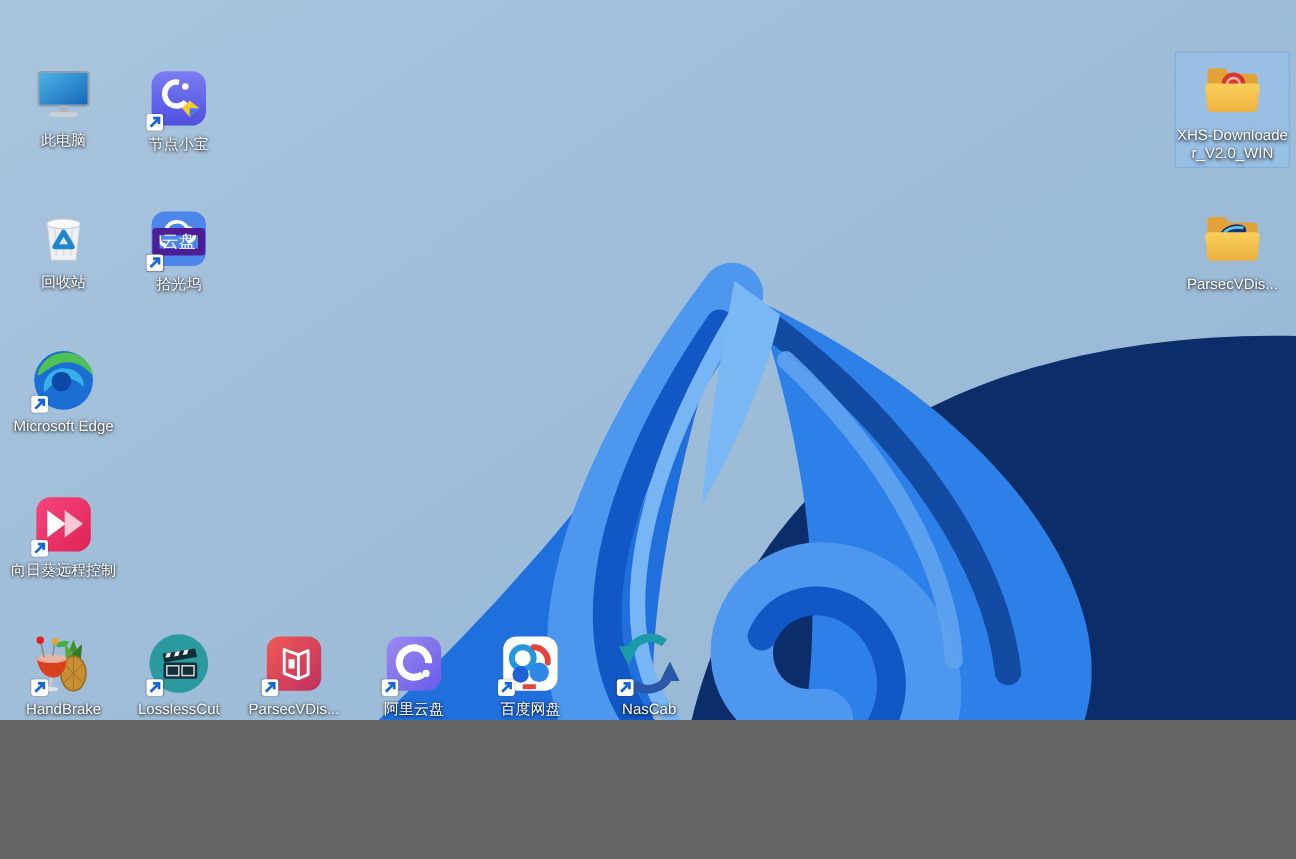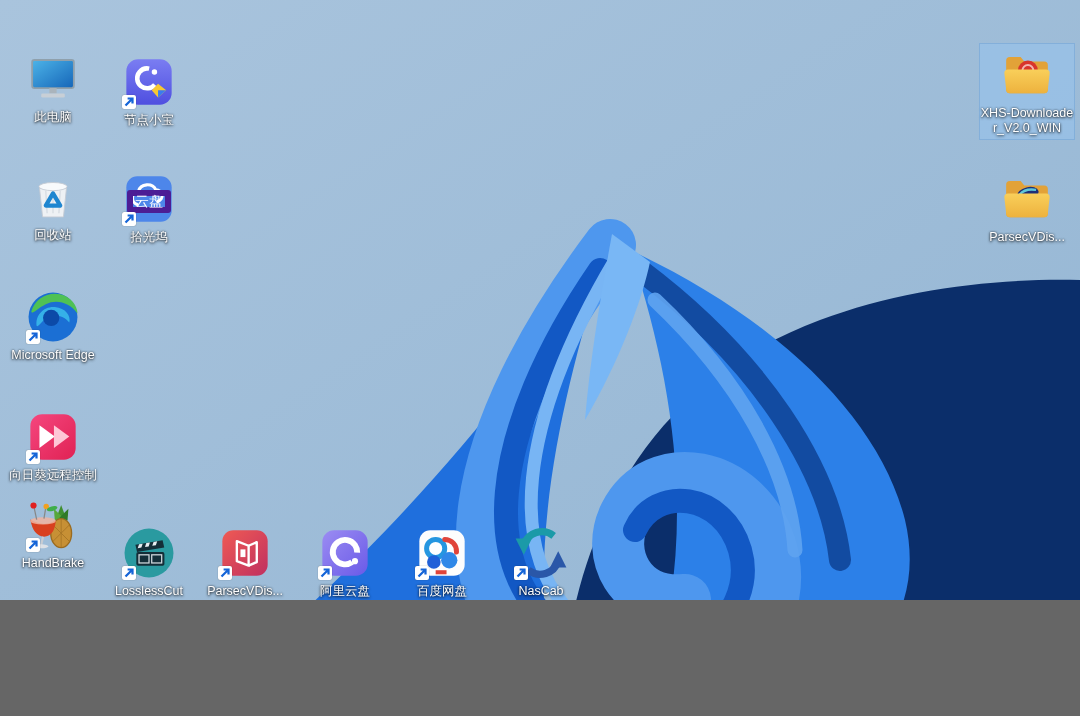--- a/index.html
+++ b/index.html
@@ -285,21 +285,21 @@
           </svg>
         <span class="sc">
             <svg viewBox="0 0 10 10">
               <path d="M2.5,7.5 L7.5,2.5 M4,2.5 H7.5 V6" stroke="#1565d8" stroke-width="1.6" fill="none"></path>
             </svg>
           </span>
       </div>
       <div class="lbl">Microsoft Edge</div>
     </div>
 
-    <div class="dicon" style="left:8px;top:453px">
+    <div class="dicon" style="left:8px;top:481px">
       <div class="art">
         <svg viewBox="0 0 64 64">
             <g>
               <polygon points="41,10 35,26 47,26" fill="#3f8f2f"></polygon>
               <polygon points="33,14 34,27 43,24" fill="#57a83d"></polygon>
               <polygon points="49,14 48,27 39,24" fill="#2f7a26"></polygon>
               <ellipse cx="41" cy="41" rx="11.5" ry="16" fill="#c79035" stroke="#9a6b20" stroke-width="1.5"></ellipse>
               <path d="M32,32 L50,50 M50,32 L32,50 M41,25 L41,57" stroke="#9a6b20" stroke-width="1" opacity=".7"></path>
             </g>
             <g>

